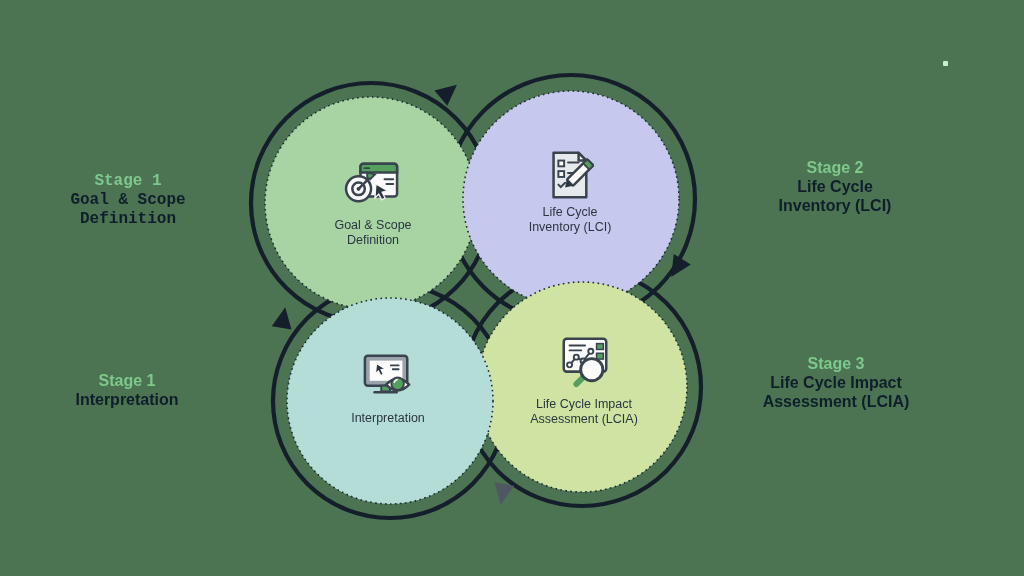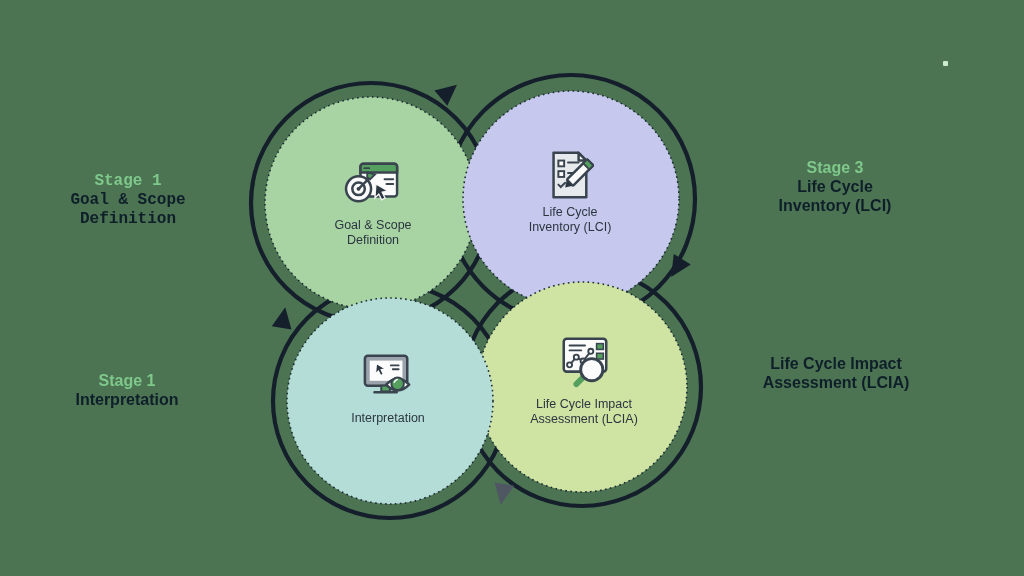--- a/index.html
+++ b/index.html
@@ -149,25 +149,26 @@
   <div class="circle-label" id="clabel-interp">
     <div>Interpretation</div>
   </div>
 
   <div class="side-label" id="side-1">
     <div class="stage-num">Stage 1</div>
     <div class="stage-title">Goal &amp; Scope</div>
     <div class="stage-title">Definition</div>
   </div>
   <div class="side-label" id="side-2">
-    <div class="stage-num">Stage 3</div>
+    <div class="stage-num">Stage 2</div>
     <div class="stage-title">Life Cycle</div>
     <div class="stage-title">Inventory (LCI)</div>
   </div>
   <div class="side-label" id="side-3">
+    <div class="stage-num">Stage 3</div>
     <div class="stage-title">Life Cycle Impact</div>
     <div class="stage-title">Assessment (LCIA)</div>
   </div>
   <div class="side-label" id="side-4">
     <div class="stage-num">Stage 1</div>
     <div class="stage-title">Interpretation</div>
   </div>
 
   <div class="sparkle"></div>
 </div>

